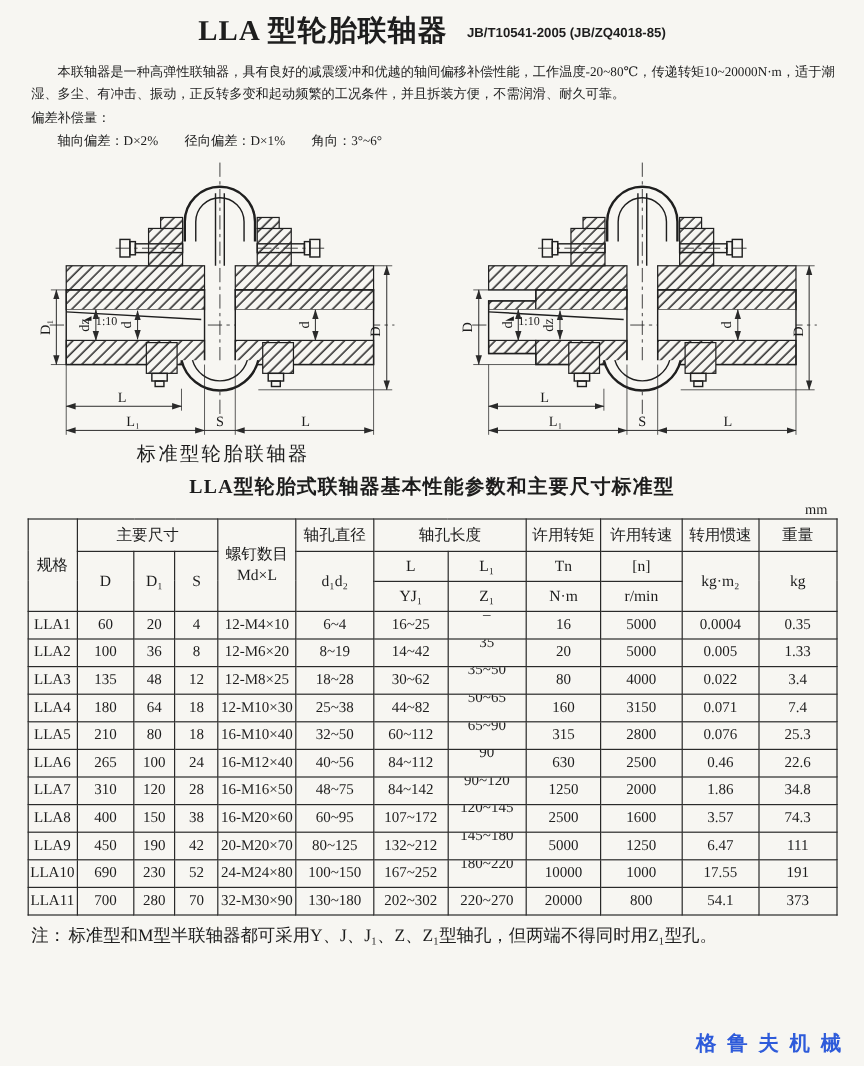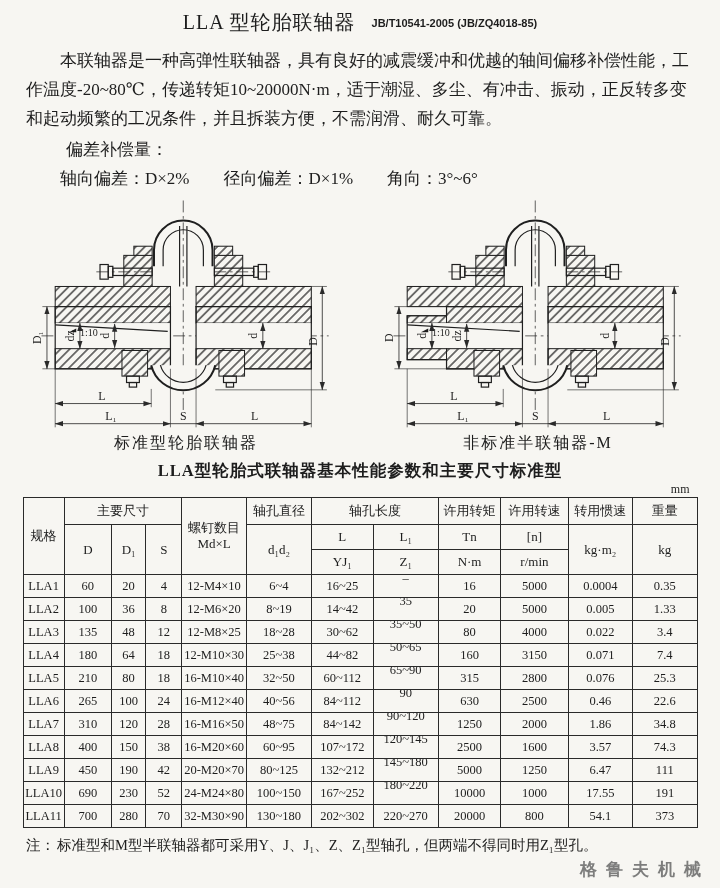--- a/index.html
+++ b/index.html
@@ -6,27 +6,27 @@
   html,body { width:720px; height:888px; }
   body {
     position:relative;
     background:#f7f6f2;
     color:#1d1d1d;
     font-family:"Liberation Serif","DejaVu Serif",serif;
     overflow:hidden;
   }
   
   .doc-header { padding-top:9px; text-align:center; white-space:nowrap; }
-  .doc-title { display:inline-block; font-size:20px; font-weight:400; letter-spacing:1px; }
+  .doc-title { display:inline-block; font-size:24px; font-weight:700; letter-spacing:1px; }
   .doc-standard { display:inline-block; margin-left:12px; font-family:"Liberation Sans","DejaVu Sans",sans-serif;
                   font-size:11px; font-weight:700; vertical-align:2px; }
   
-  .intro { margin:10px 24px 0 26px; font-size:17px; line-height:1.72; }
+  .intro { margin:10px 24px 0 26px; font-size:11px; line-height:1.72; }
   .intro p.indent { text-indent:2em; }
-  .comp-title { margin-top:1px;margin-left:40px; }
+  .comp-title { margin-top:1px; }
   .comp-detail { text-indent:2em; }
   
   .figures { display:flex; justify-content:space-between; padding:2px 6px 0 10px; }
   .fig { width:352px; text-align:center; }
   .fig svg { display:block; width:352px; height:236px; }
   .fig-caption { font-size:16px; letter-spacing:2px; margin-top:2px; }
   
   .ln  { stroke:#1f1f1f; fill:none; stroke-width:1.3; }
   .thk { stroke:#1f1f1f; fill:none; stroke-width:2.2; }
   .fillw { fill:#f7f6f2; stroke:none; }
@@ -51,21 +51,21 @@
   table.spec thead tr:nth-child(2) th { height:25px; }
   table.spec thead tr:nth-child(3) th { height:25px; }
   table.spec tbody td { height:23px; font-size:12.5px; }
   .raised { position:relative; top:-8px; display:inline-block; }
   
   .notes { display:flex; margin:7px 0 0 26px; font-size:14.5px; line-height:1.5; }
   .notes-label { flex:0 0 auto; }
   .notes-lines div { margin-left:2px; }
   
   .watermark { position:absolute; right:10px; bottom:8px; text-align:center;
-               color:#737373; opacity:.92; font-weight:700; line-height:1.15; }
+               color:#1d4ed8; opacity:.92; font-weight:700; line-height:1.15; }
   .watermark .wm1 { font-size:17px; letter-spacing:9px; }
   .watermark .wm2 { font-size:17px; letter-spacing:1px; }
 </style>
 </head>
 <body>
 
 <div class="doc-header">
   <span class="doc-title">LLA 型轮胎联轴器</span>
   <span class="doc-standard">JB/T10541-2005 (JB/ZQ4018-85)</span>
 </div>
@@ -302,21 +302,20 @@
         <line class="dim" x1="25" y1="228" x2="130" y2="228" marker-start="url(#ar)" marker-end="url(#ar)"></line>
         <text class="dimtxt" x="76" y="224" text-anchor="middle">L</text>
         <line class="dim" x1="25" y1="250" x2="151" y2="250" marker-start="url(#ar)" marker-end="url(#ar)"></line>
         <text class="dimtxt" x="86" y="246" text-anchor="middle">L₁</text>
         <line class="dim" x1="151" y1="250" x2="179" y2="250"></line>
         <text class="dimtxt" x="165" y="246" text-anchor="middle">S</text>
         <line class="dim" x1="179" y1="250" x2="305" y2="250" marker-start="url(#ar)" marker-end="url(#ar)"></line>
         <text class="dimtxt" x="243" y="246" text-anchor="middle">L</text>
       </g>
     </svg>
-    <div class="fig-caption">非标准半联轴器-M</div>
   </div>
 </div>
 
 <div class="table-title">LLA型轮胎式联轴器基本性能参数和主要尺寸标准型</div>
 <div class="unit-label">mm</div>
 
 <table class="spec">
   <colgroup>
     <col style="width:41px">
       <col style="width:47px">

